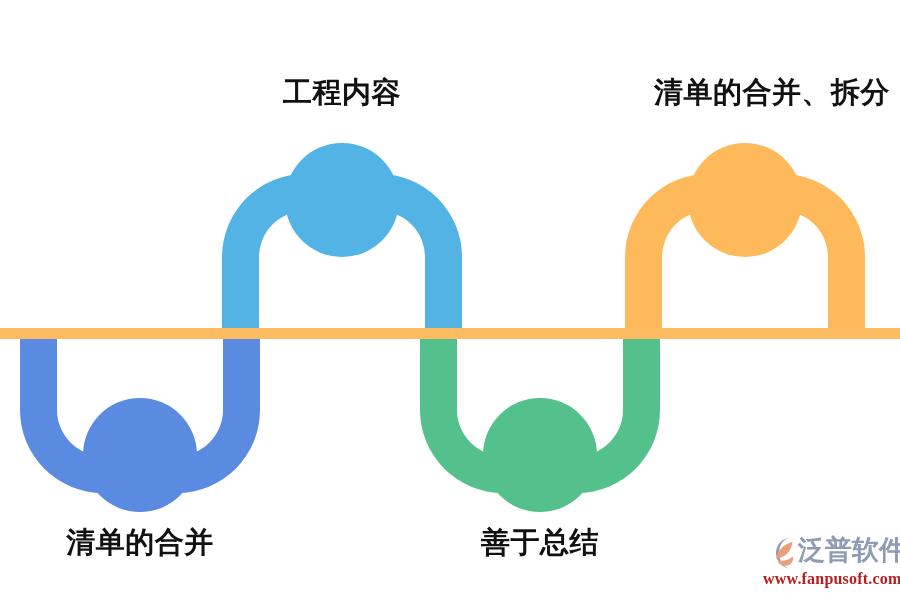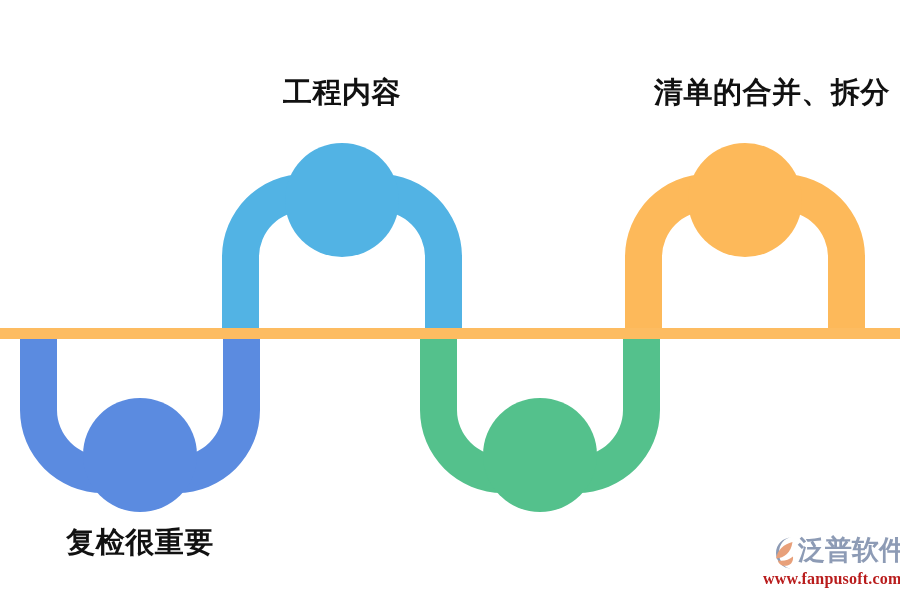--- a/index.html
+++ b/index.html
@@ -156,22 +156,23 @@
       <circle cx="745" cy="200" r="57" fill="#fdb95a"></circle>
     </g>
 
     <rect x="0" y="328" width="900" height="11" fill="#fdbc61"></rect>
   </svg>
 
   <div class="node-label" id="label-engineering-content">工程内容</div>
 
   <div class="node-label" id="label-list-merge-split">清单的合并、拆分</div>
 
-  <div class="node-label" id="label-recheck-important">复检很重要</div>
+  <div class="node-label" id="label-recheck-important">清单的合并</div>
 
+  <div class="node-label" id="label-good-at-summary">善于总结</div>
 
   <div id="watermark">
 
     <svg id="watermark-mark" viewBox="0 0 134 40" xmlns="http://www.w3.org/2000/svg">
 
       <path fill="#8d9bb5" d="M 29.5 4.5
                A 15.5 15.5 0 1 0 29.5 35.5
                A 12.5 15.5 0 1 1 29.5 4.5 Z"></path>
 
       <path fill="#e8a07a" d="M 30.5 9

